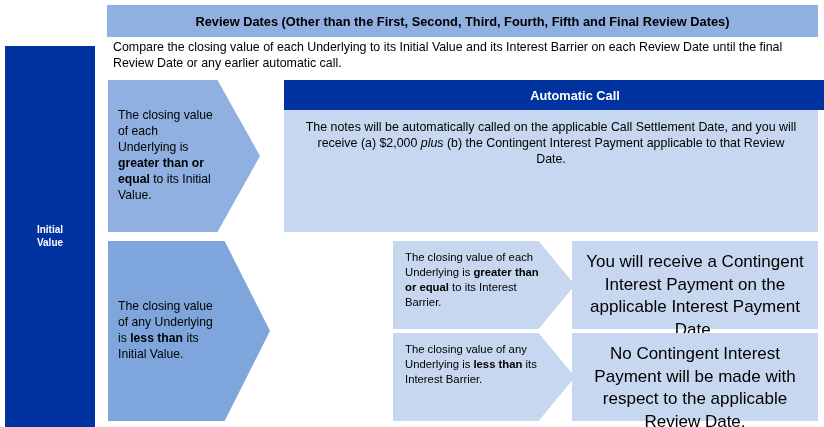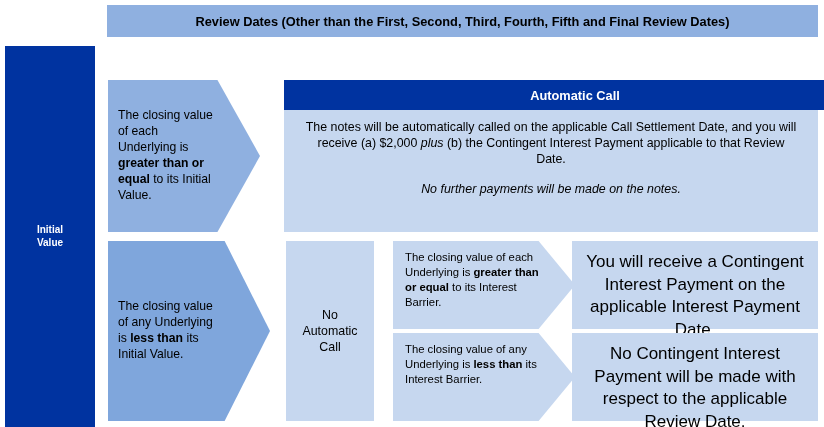--- a/index.html
+++ b/index.html
@@ -201,49 +201,44 @@
 
   <div id="initial-value-bar" class="abs">
     <span class="label">Initial
 Value</span>
   </div>
 
   <div id="review-dates-header" class="abs">
     <span class="label">Review Dates (Other than the First, Second, Third, Fourth, Fifth and Final Review Dates)</span>
   </div>
 
+  <div id="intro-paragraph" class="abs">Compare the closing value of each Underlying to its Initial Value and its Interest Barrier on each Review Date until the final Review Date or any earlier automatic call.</div>
 
   <div id="upper-condition-chevron" class="abs">
     <div class="label">
       <span>The closing value of each Underlying is </span><span class="bold">greater than or equal</span><span> to its Initial Value.</span>
     </div>
   </div>
 
   <div id="automatic-call-header" class="abs">
     <span class="label">Automatic Call</span>
   </div>
 
   <div id="automatic-call-body" class="abs">
     <div class="para">
       <span>The notes will be automatically called on the applicable Call Settlement Date, and you will receive (a) $2,000 </span><span class="ital">plus</span><span> (b) the Contingent Interest Payment applicable to that Review Date.</span>
     </div>
-    <div class="para italic">No further payments will be made on the notes.</div>
   </div>
 
   <div id="lower-condition-chevron" class="abs">
     <div class="label">
       <span>The closing value of any Underlying is </span><span class="bold">less than</span><span> its Initial Value.</span>
     </div>
   </div>
 
-  <div id="no-automatic-call-box" class="abs">
-    <span class="label">No
-Automatic
-Call</span>
-  </div>
 
   <div id="barrier-chevron-above" class="abs barrier-chevron">
     <div class="label">
       <span>The closing value of each Underlying is </span><span class="bold">greater than or equal</span><span> to its Interest Barrier.</span>
     </div>
   </div>
 
   <div id="outcome-box-payment" class="abs outcome-box">
     <div class="label" style="white-space:pre-line;">You will receive a Contingent Interest Payment on the applicable Interest Payment Date.
 Proceed to the next Review Date.</div>

